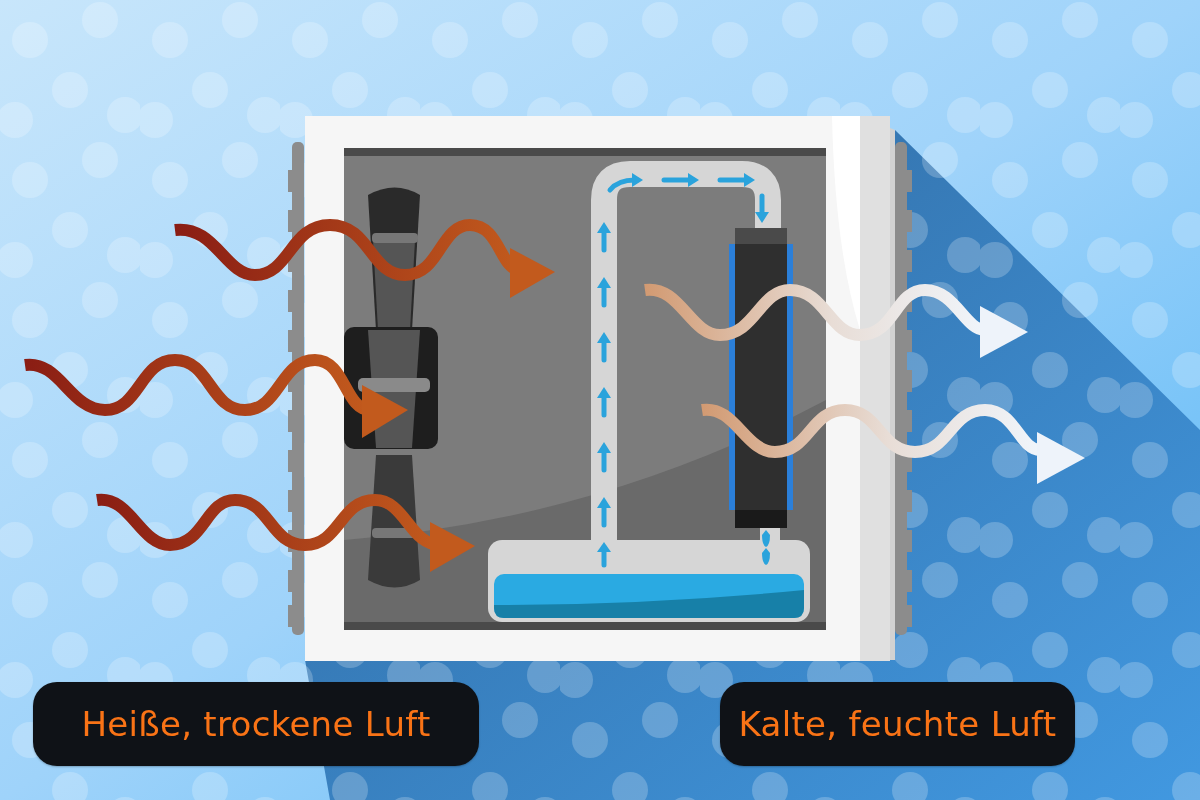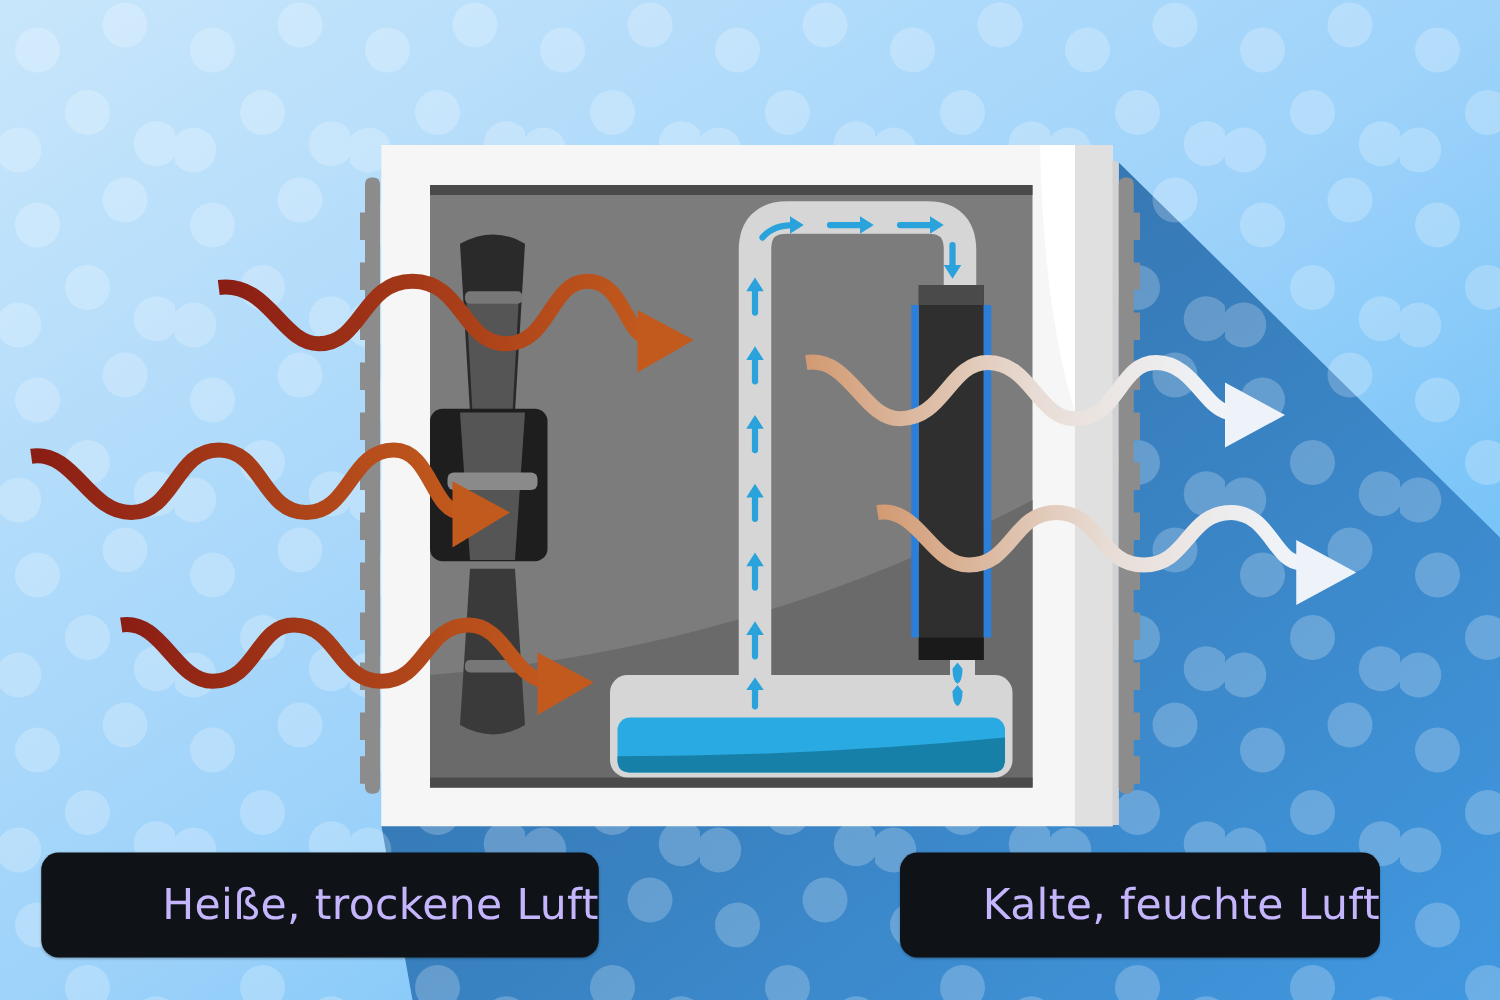--- a/index.html
+++ b/index.html
@@ -1,25 +1,25 @@
 <!DOCTYPE html>
 <html><head>
 <meta charset="utf-8">
 <style>
   html, body { margin: 0; padding: 0; }
   body { width: 1200px; height: 800px; overflow: hidden; position: relative;
          font-family: "DejaVu Sans", sans-serif; }
   .stage { position: absolute; left: 0; top: 0; width: 1200px; height: 800px; }
   .label-box {
-    position: absolute; background: #0f1217; color: #c4b5fd;
-    border-radius: 14px; font-size: 34px; line-height: 84px; height: 84px;
-    text-align: right; letter-spacing: 0.3px; box-shadow: 0 1px 2px rgba(0,0,0,0.25);
+    position: absolute; background: #0f1217; color: #f97316;
+    border-radius: 24px; font-size: 34px; line-height: 84px; height: 84px;
+    text-align: center; letter-spacing: 0.3px; box-shadow: 0 1px 2px rgba(0,0,0,0.25);
   }
   .label-left  { left: 33px;  top: 682px; width: 446px; }
-  .label-right { left: 720px; top: 682px; width: 384px; }
+  .label-right { left: 720px; top: 682px; width: 355px; }
 </style>
 </head>
 <body>
 
 <div class="stage">
 <svg width="1200" height="800" viewBox="0 0 1200 800" xmlns="http://www.w3.org/2000/svg">
   <defs>
     <linearGradient id="bgGrad" x1="0" y1="0" x2="1" y2="1">
       <stop offset="0" stop-color="#c8e6fb"></stop>
       <stop offset="0.5" stop-color="#9fd3fa"></stop>

